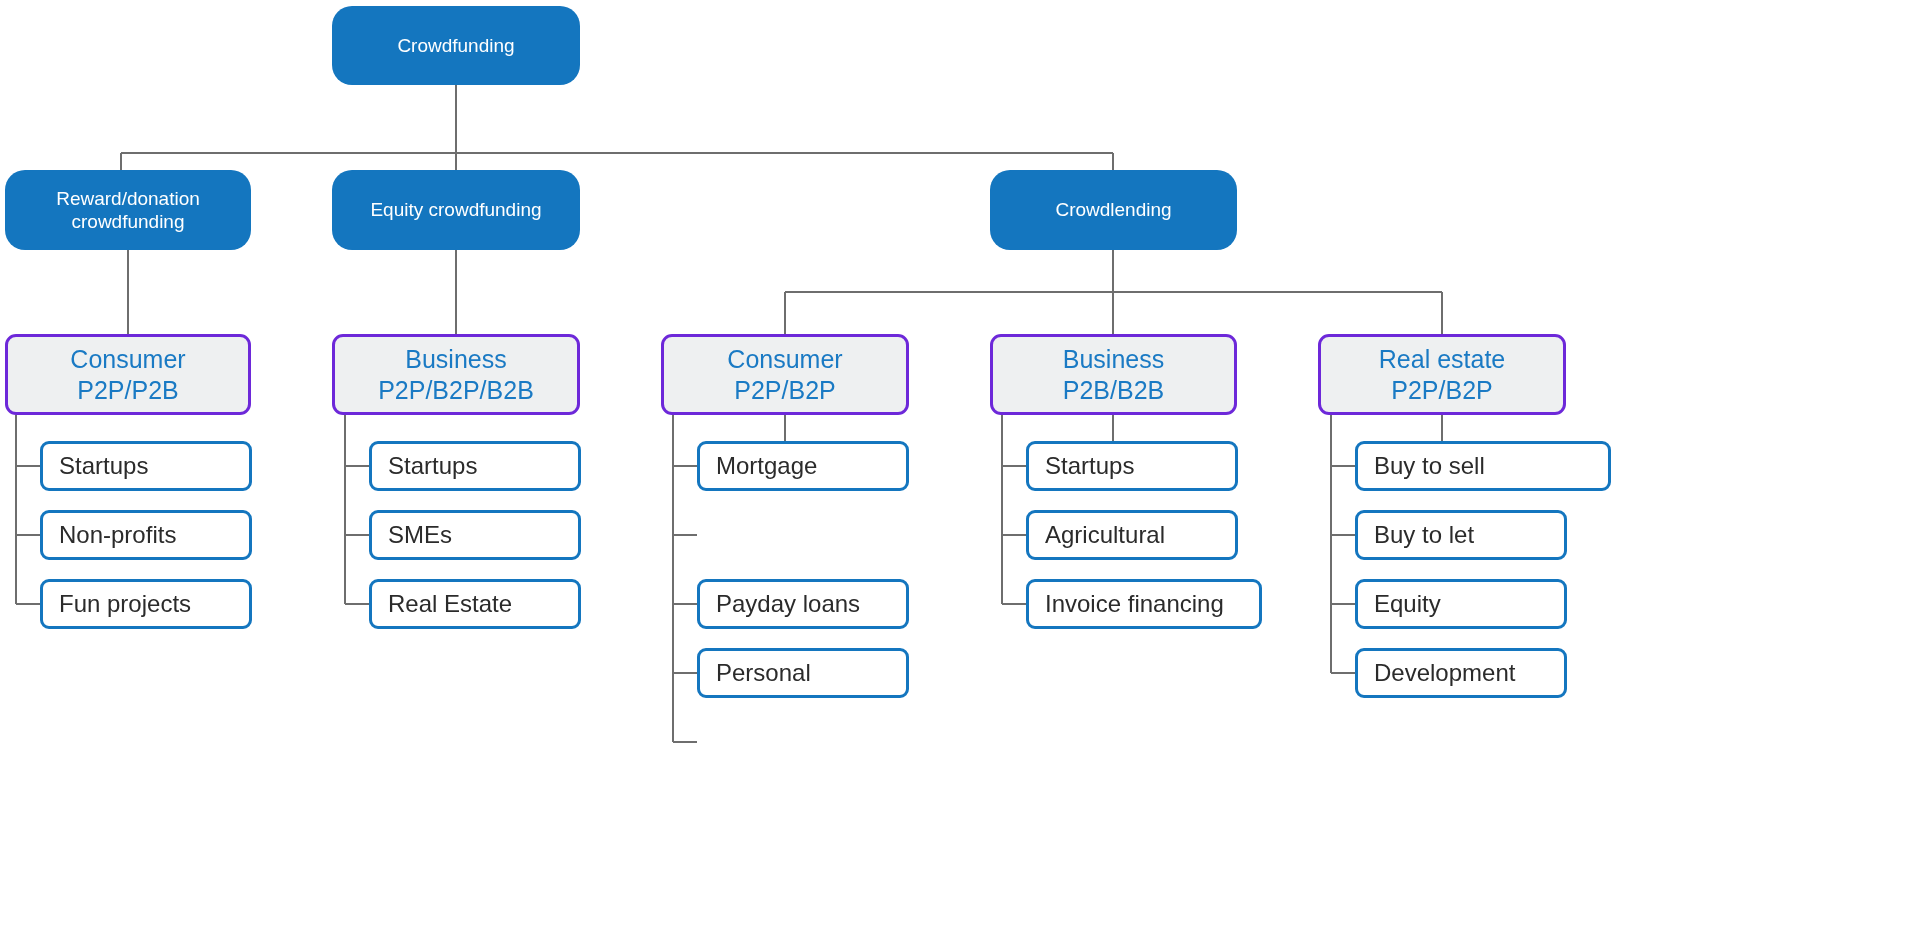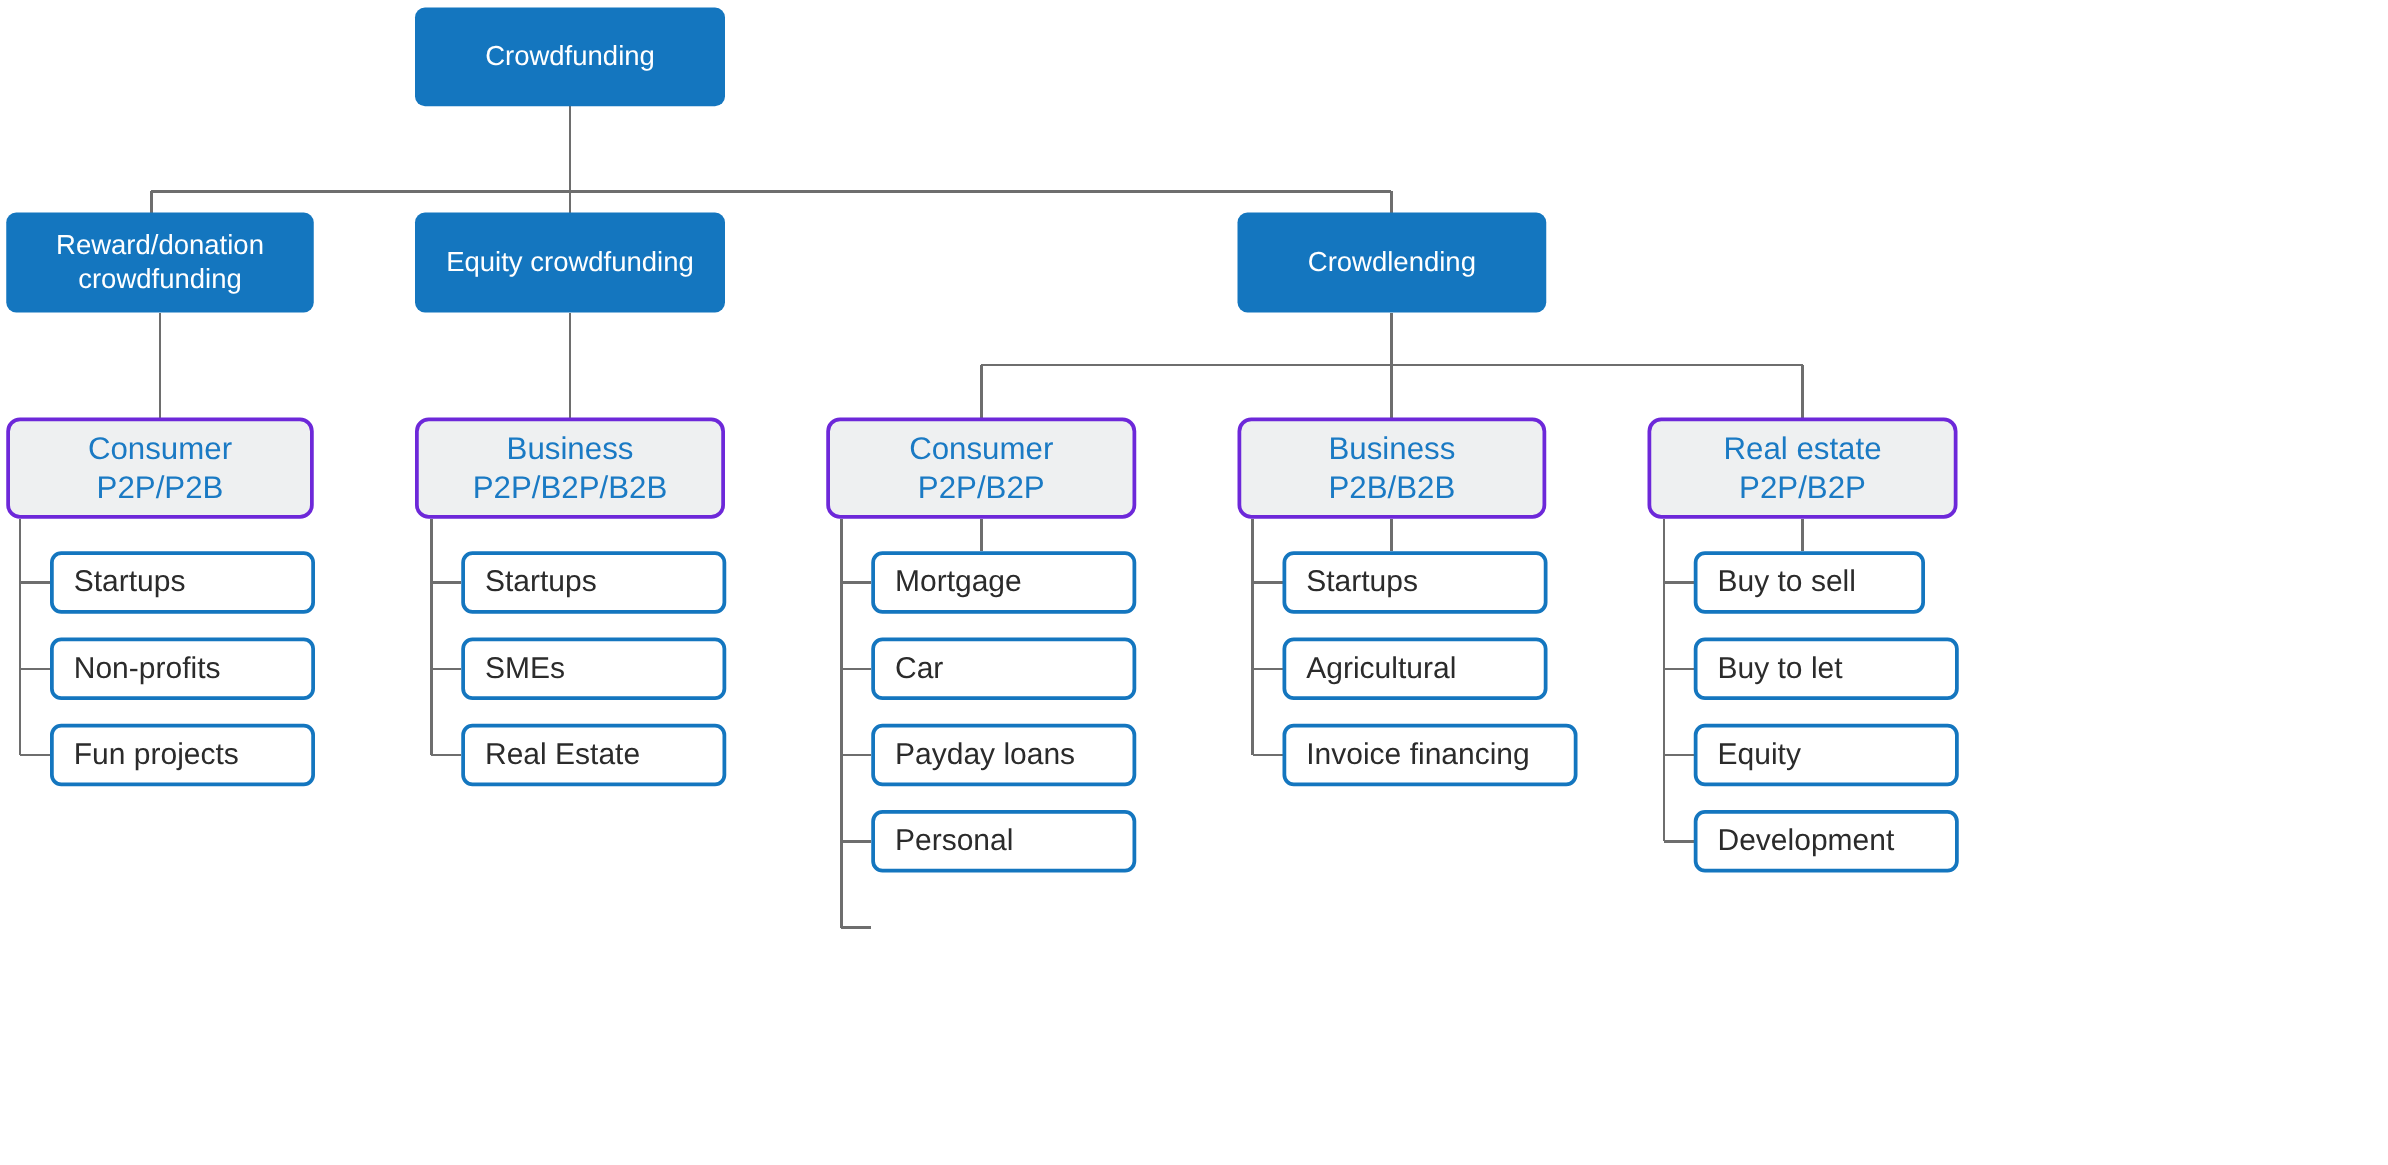--- a/index.html
+++ b/index.html
@@ -34,22 +34,22 @@
     text-align: center;
     border-radius: 10px;
     line-height: 1.22;
     white-space: pre-line;
   }
   
   .node.filled {
     background: #1476bf;
     color: #ffffff;
     border: none;
-    font-size: 22px;
-    border-radius: 8px;
+    font-size: 19px;
+    border-radius: 20px;
   }
   
   .node.category {
     background: #eef0f1;
     color: #1a7ac4;
     border: 3px solid #6d28d9;
     font-size: 25px;
     border-radius: 11px;
   }
   
@@ -123,23 +123,22 @@
 P2B/B2B</div>
     <div class="node category" style="left: 1318px; top: 334px; width: 248px; height: 81px;">Real estate
 P2P/B2P</div>
     <div class="node leaf" style="left: 40px; top: 441px; width: 212px; height: 50px;">Startups</div>
     <div class="node leaf" style="left: 40px; top: 510px; width: 212px; height: 50px;">Non-profits</div>
     <div class="node leaf" style="left: 40px; top: 579px; width: 212px; height: 50px;">Fun projects</div>
     <div class="node leaf" style="left: 369px; top: 441px; width: 212px; height: 50px;">Startups</div>
     <div class="node leaf" style="left: 369px; top: 510px; width: 212px; height: 50px;">SMEs</div>
     <div class="node leaf" style="left: 369px; top: 579px; width: 212px; height: 50px;">Real Estate</div>
     <div class="node leaf" style="left: 697px; top: 441px; width: 212px; height: 50px;">Mortgage</div>
-    <div class="node leaf" style="left: 697px; top: 510px; width: 212px; height: 50px;">Car</div>
     <div class="node leaf" style="left: 697px; top: 648px; width: 212px; height: 50px;">Personal</div>
     <div class="node leaf" style="left: 697px; top: 579px; width: 212px; height: 50px;">Payday loans</div>
     <div class="node leaf" style="left: 1026px; top: 441px; width: 212px; height: 50px;">Startups</div>
     <div class="node leaf" style="left: 1026px; top: 510px; width: 212px; height: 50px;">Agricultural</div>
     <div class="node leaf" style="left: 1026px; top: 579px; width: 236px; height: 50px;">Invoice financing</div>
-    <div class="node leaf" style="left: 1355px; top: 441px; width: 185px; height: 50px;">Buy to sell</div>
+    <div class="node leaf" style="left: 1355px; top: 441px; width: 256px; height: 50px;">Buy to sell</div>
     <div class="node leaf" style="left: 1355px; top: 510px; width: 212px; height: 50px;">Buy to let</div>
     <div class="node leaf" style="left: 1355px; top: 579px; width: 212px; height: 50px;">Equity</div>
     <div class="node leaf" style="left: 1355px; top: 648px; width: 212px; height: 50px;">Development</div>
   </div>
 
 </body></html>

